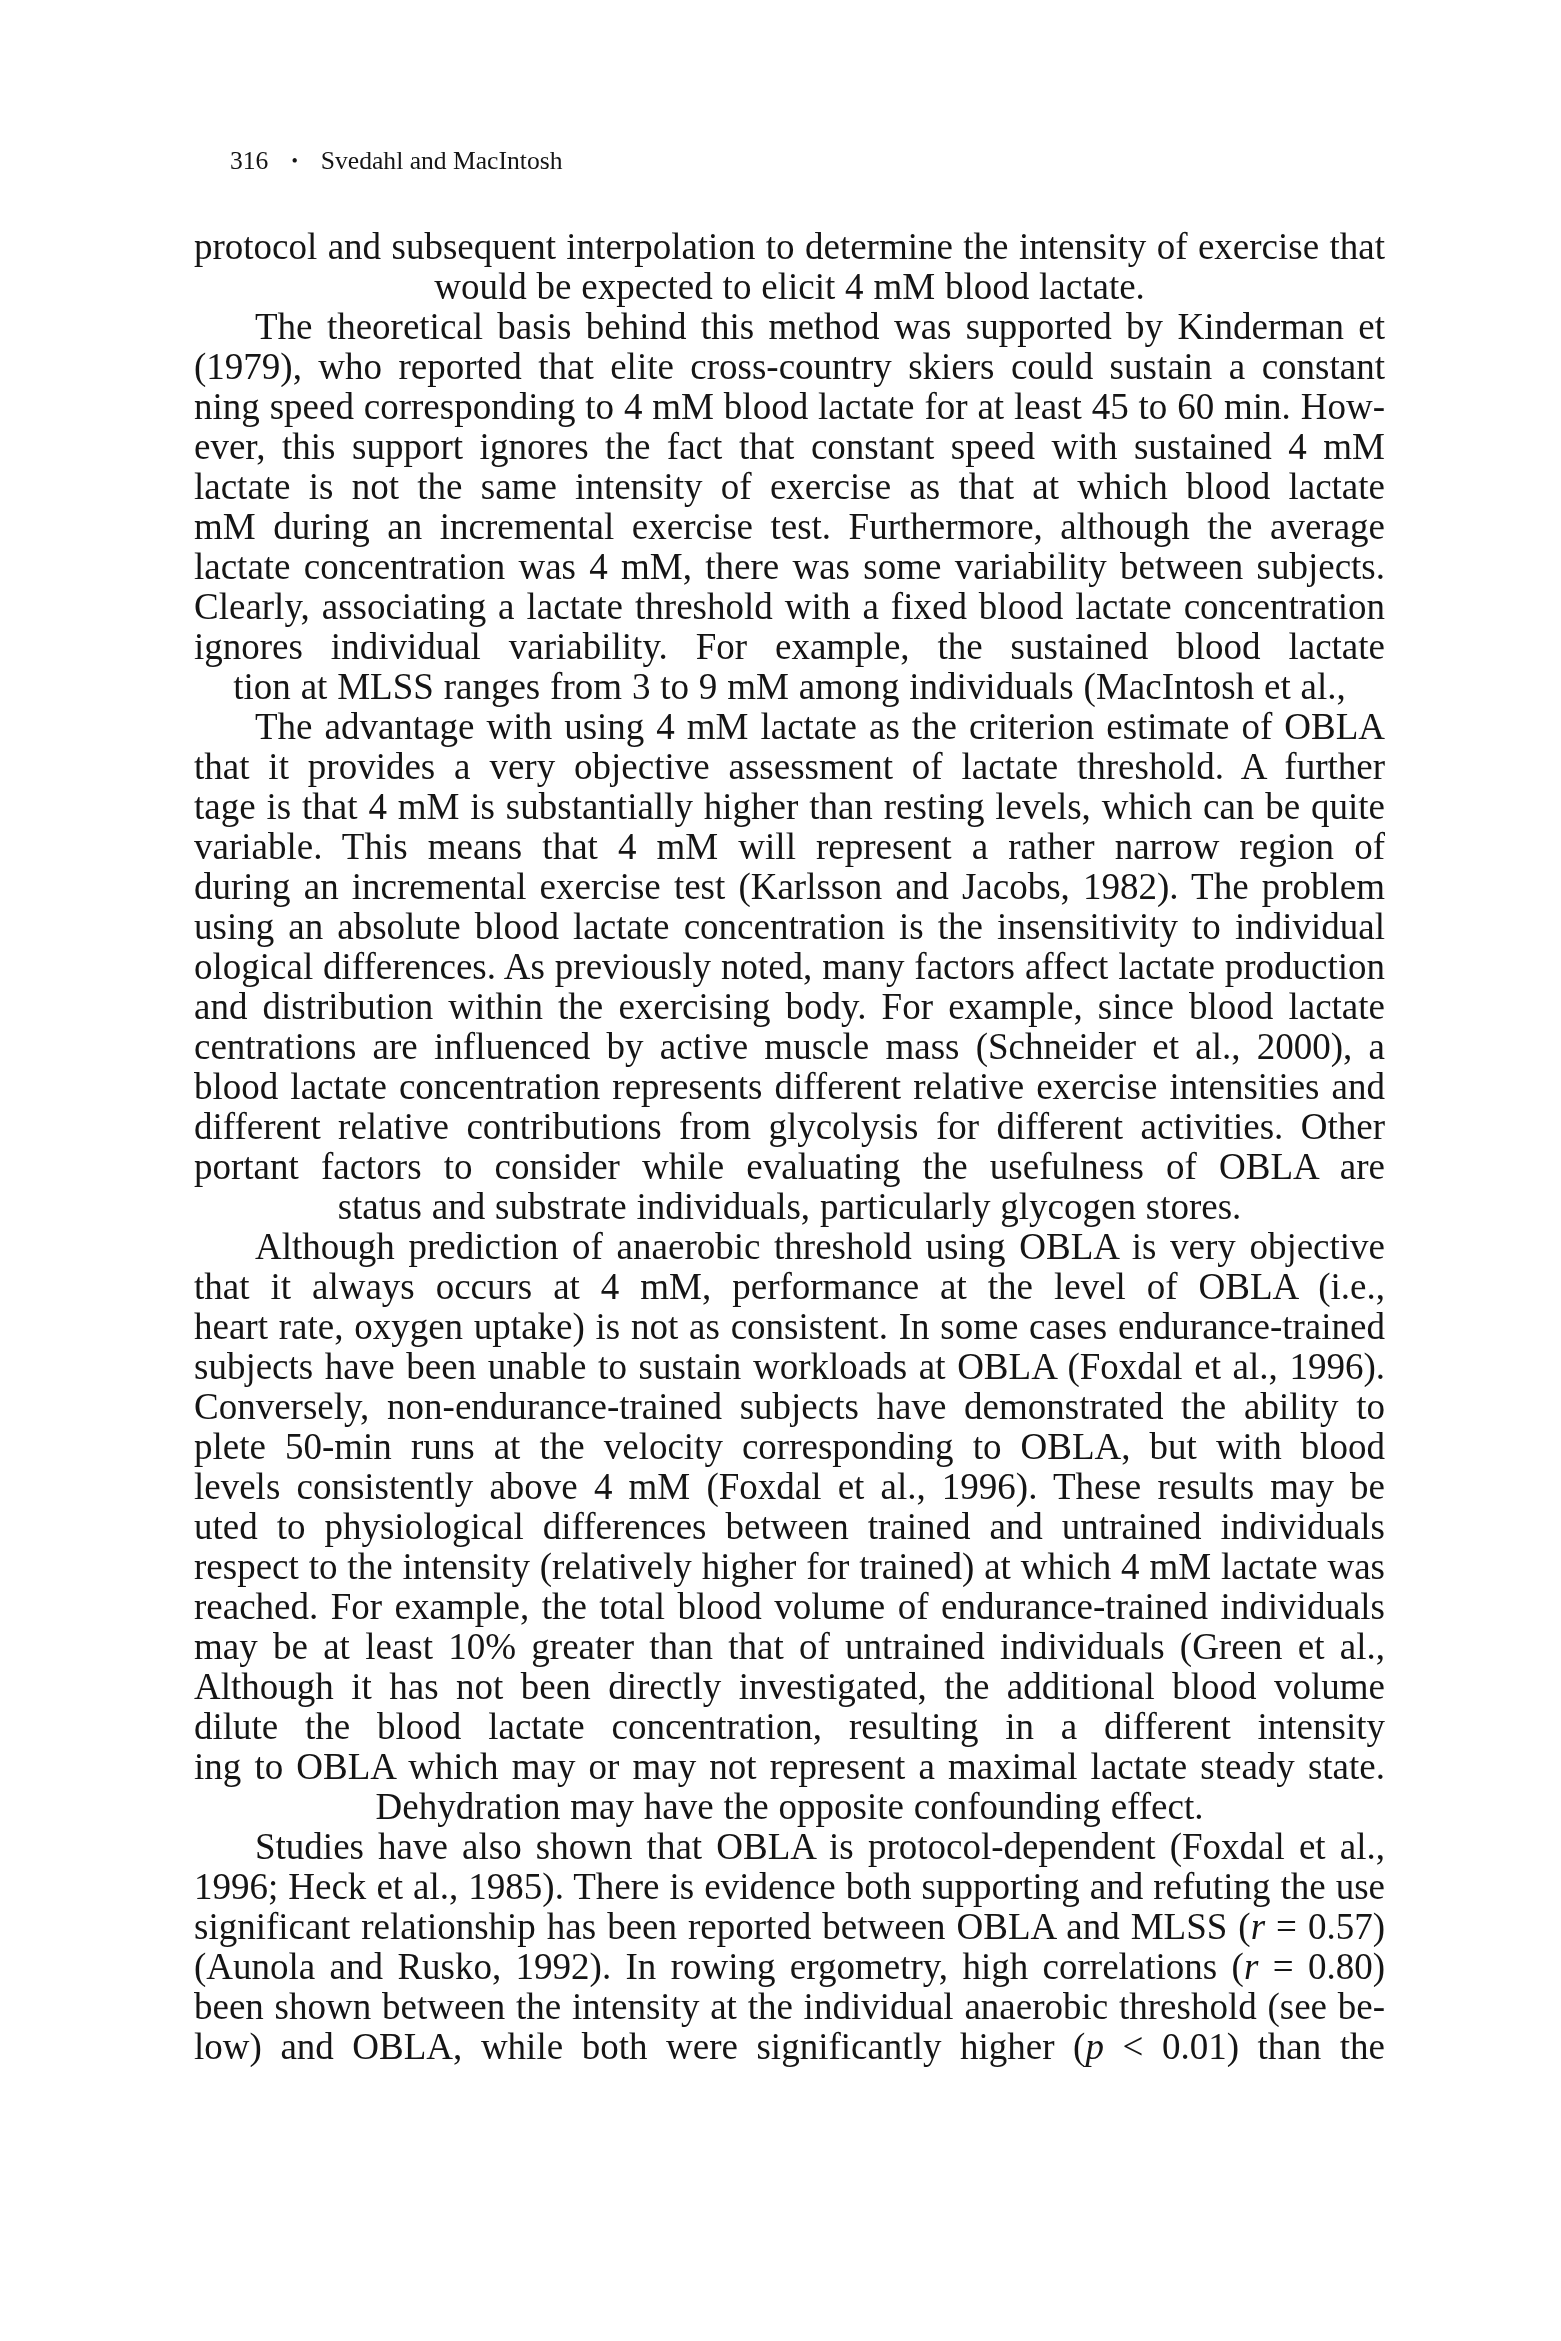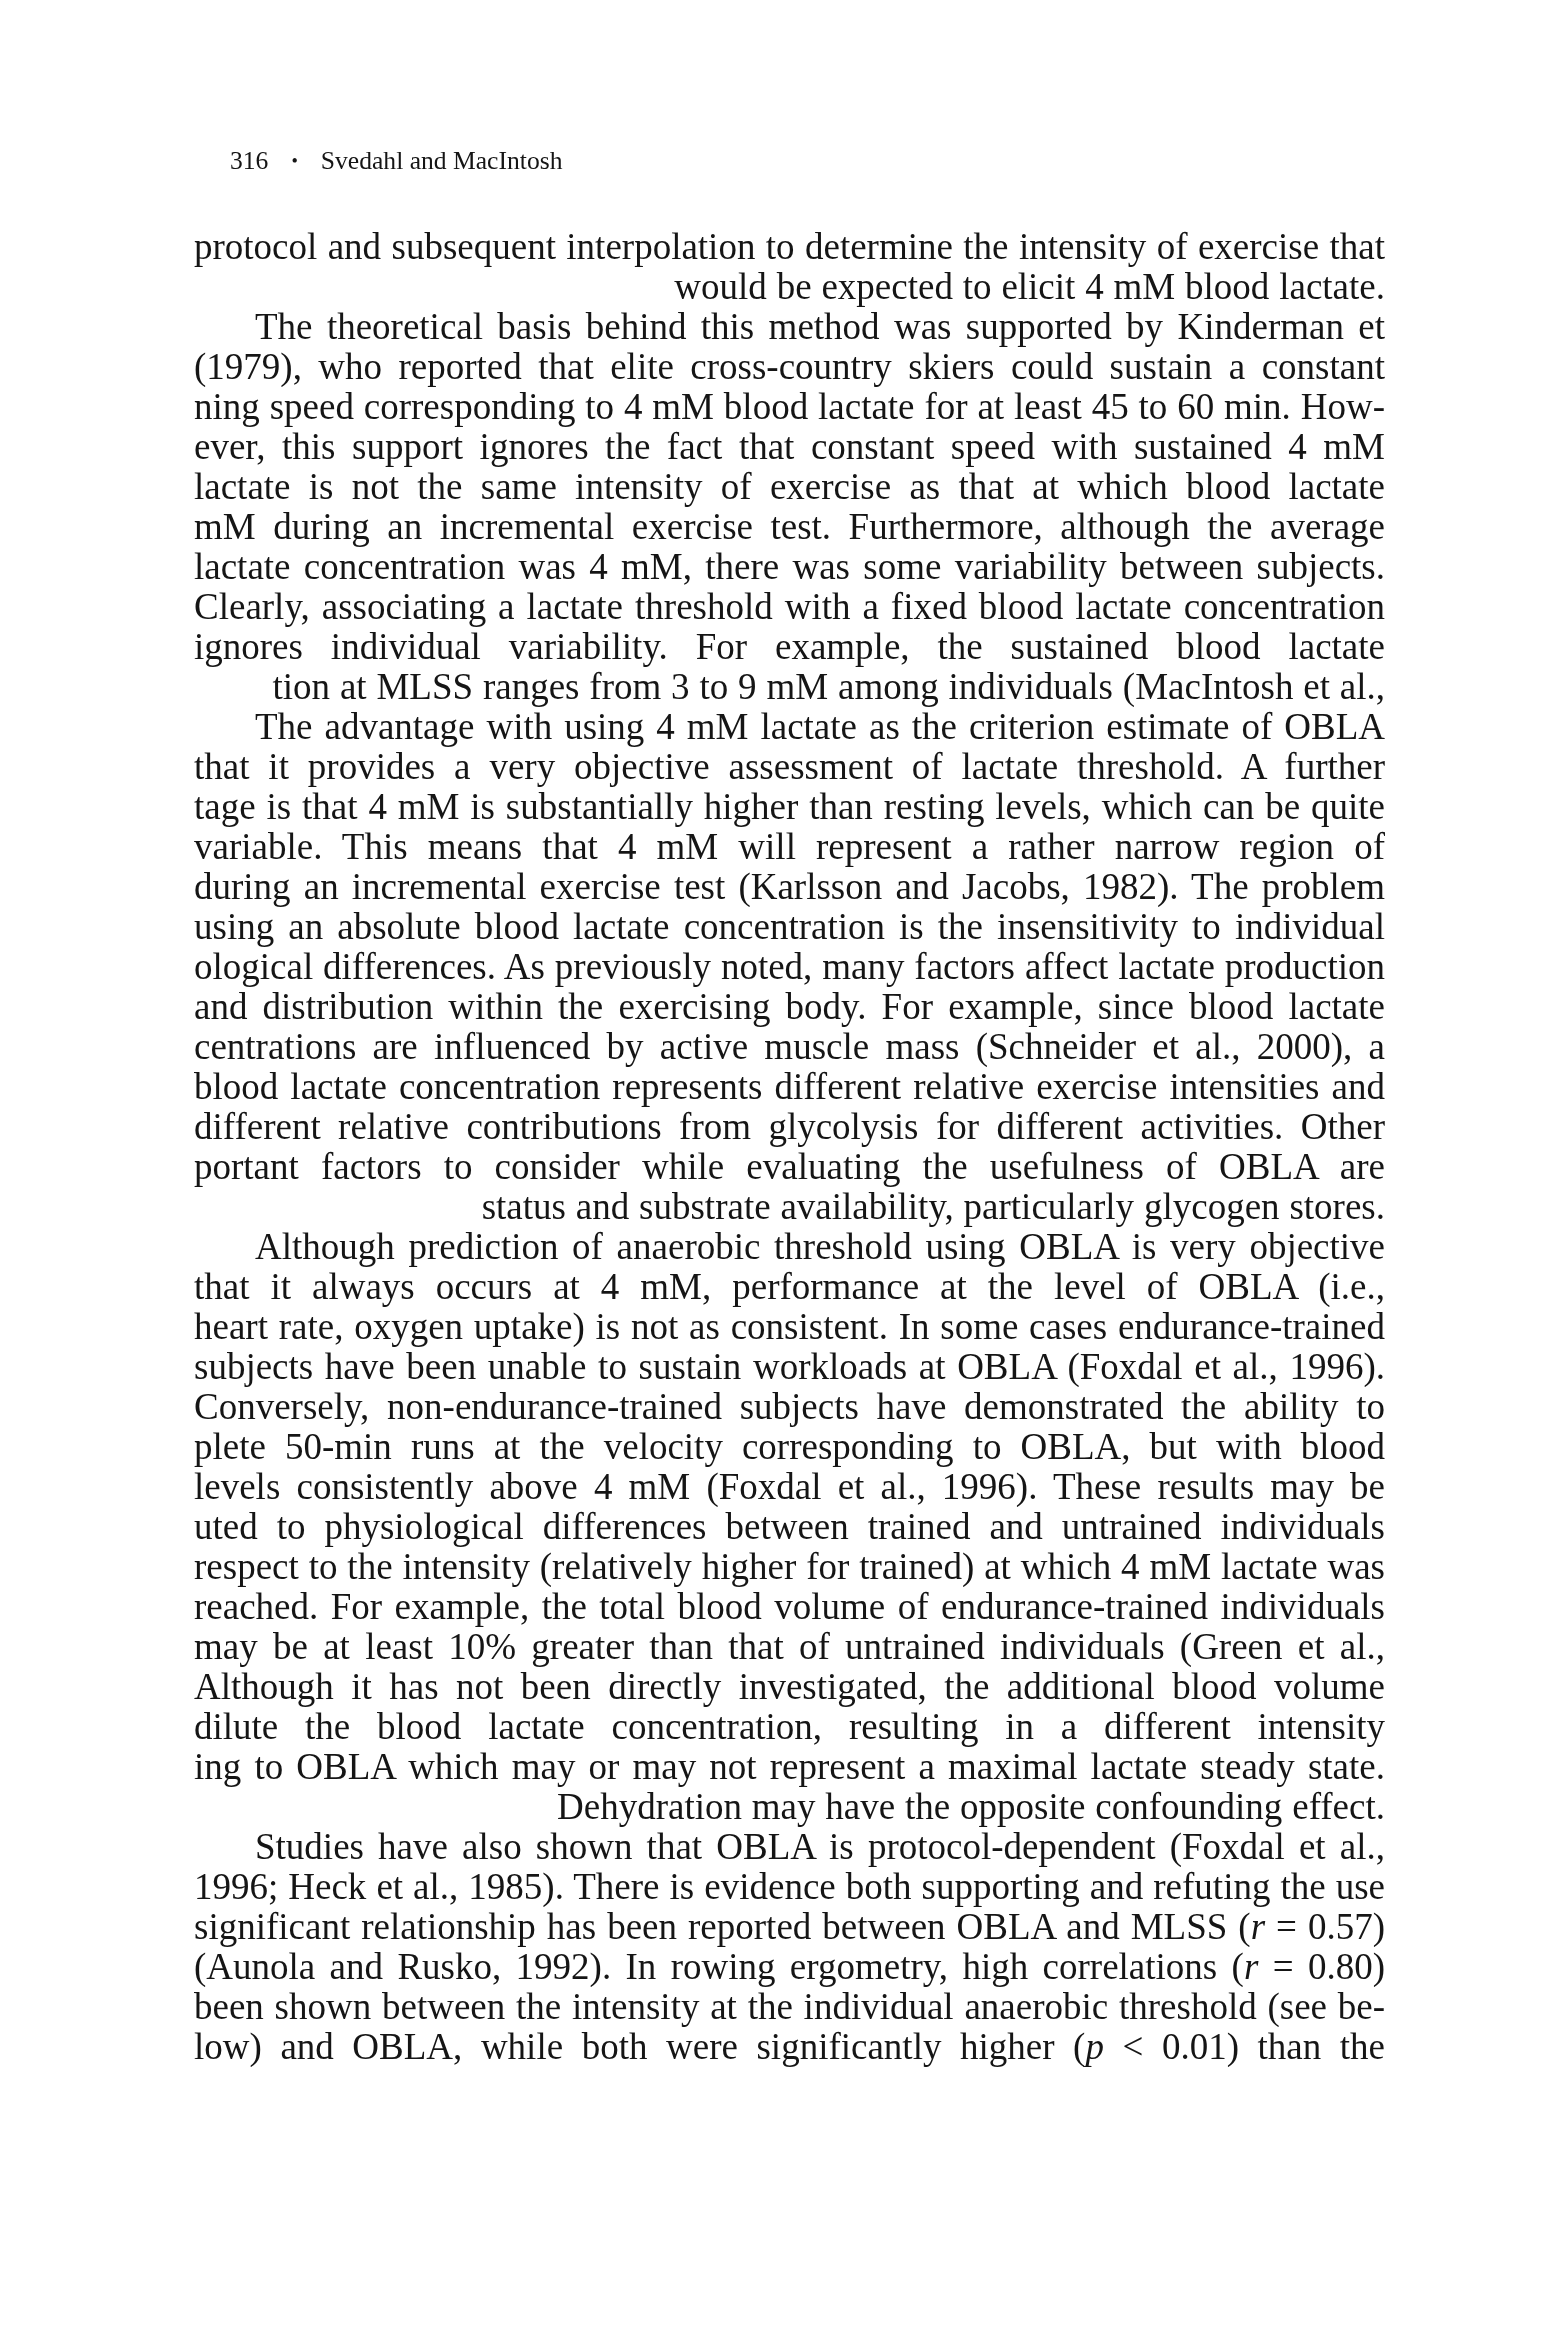--- a/index.html
+++ b/index.html
@@ -38,21 +38,21 @@
     left: 194px;
     top: 227px;
     width: 1191px;
     font-size: 37px;
     line-height: 40px;
   }
   .paragraph { margin: 0; padding: 0; }
   .line {
     height: 40px;
     overflow: hidden;
-    text-align: right;
+    text-align: center;
     word-spacing: 0.6px;
   }
   .line.just {
     text-align: justify;
     text-align-last: justify;
   }
   .line.indent {
     text-indent: 61px;
   }
   .line i {
@@ -91,21 +91,21 @@
         <div class="line just">tage is that 4 mM is substantially higher than resting levels, which can be quite</div>
         <div class="line just">variable. This means that 4 mM will represent a rather narrow region of intensity</div>
         <div class="line just">during an incremental exercise test (Karlsson and Jacobs, 1982). The problem with</div>
         <div class="line just">using an absolute blood lactate concentration is the insensitivity to individual physi-</div>
         <div class="line just">ological differences. As previously noted, many factors affect lactate production</div>
         <div class="line just">and distribution within the exercising body. For example, since blood lactate con-</div>
         <div class="line just">centrations are influenced by active muscle mass (Schneider et al., 2000), a fixed</div>
         <div class="line just">blood lactate concentration represents different relative exercise intensities and</div>
         <div class="line just">different relative contributions from glycolysis for different activities. Other im-</div>
         <div class="line just">portant factors to consider while evaluating the usefulness of OBLA are training</div>
-        <div class="line">status and substrate availability, particularly glycogen stores.</div>
+        <div class="line">status and substrate individuals, particularly glycogen stores.</div>
       </div>
       <div class="paragraph">
         <div class="line just indent">Although prediction of anaerobic threshold using OBLA is very objective in</div>
         <div class="line just">that it always occurs at 4 mM, performance at the level of OBLA (i.e., workload,</div>
         <div class="line just">heart rate, oxygen uptake) is not as consistent. In some cases endurance-trained</div>
         <div class="line just">subjects have been unable to sustain workloads at OBLA (Foxdal et al., 1996).</div>
         <div class="line just">Conversely, non-endurance-trained subjects have demonstrated the ability to com-</div>
         <div class="line just">plete 50-min runs at the velocity corresponding to OBLA, but with blood lactate</div>
         <div class="line just">levels consistently above 4 mM (Foxdal et al., 1996). These results may be attrib-</div>
         <div class="line just">uted to physiological differences between trained and untrained individuals with</div>

